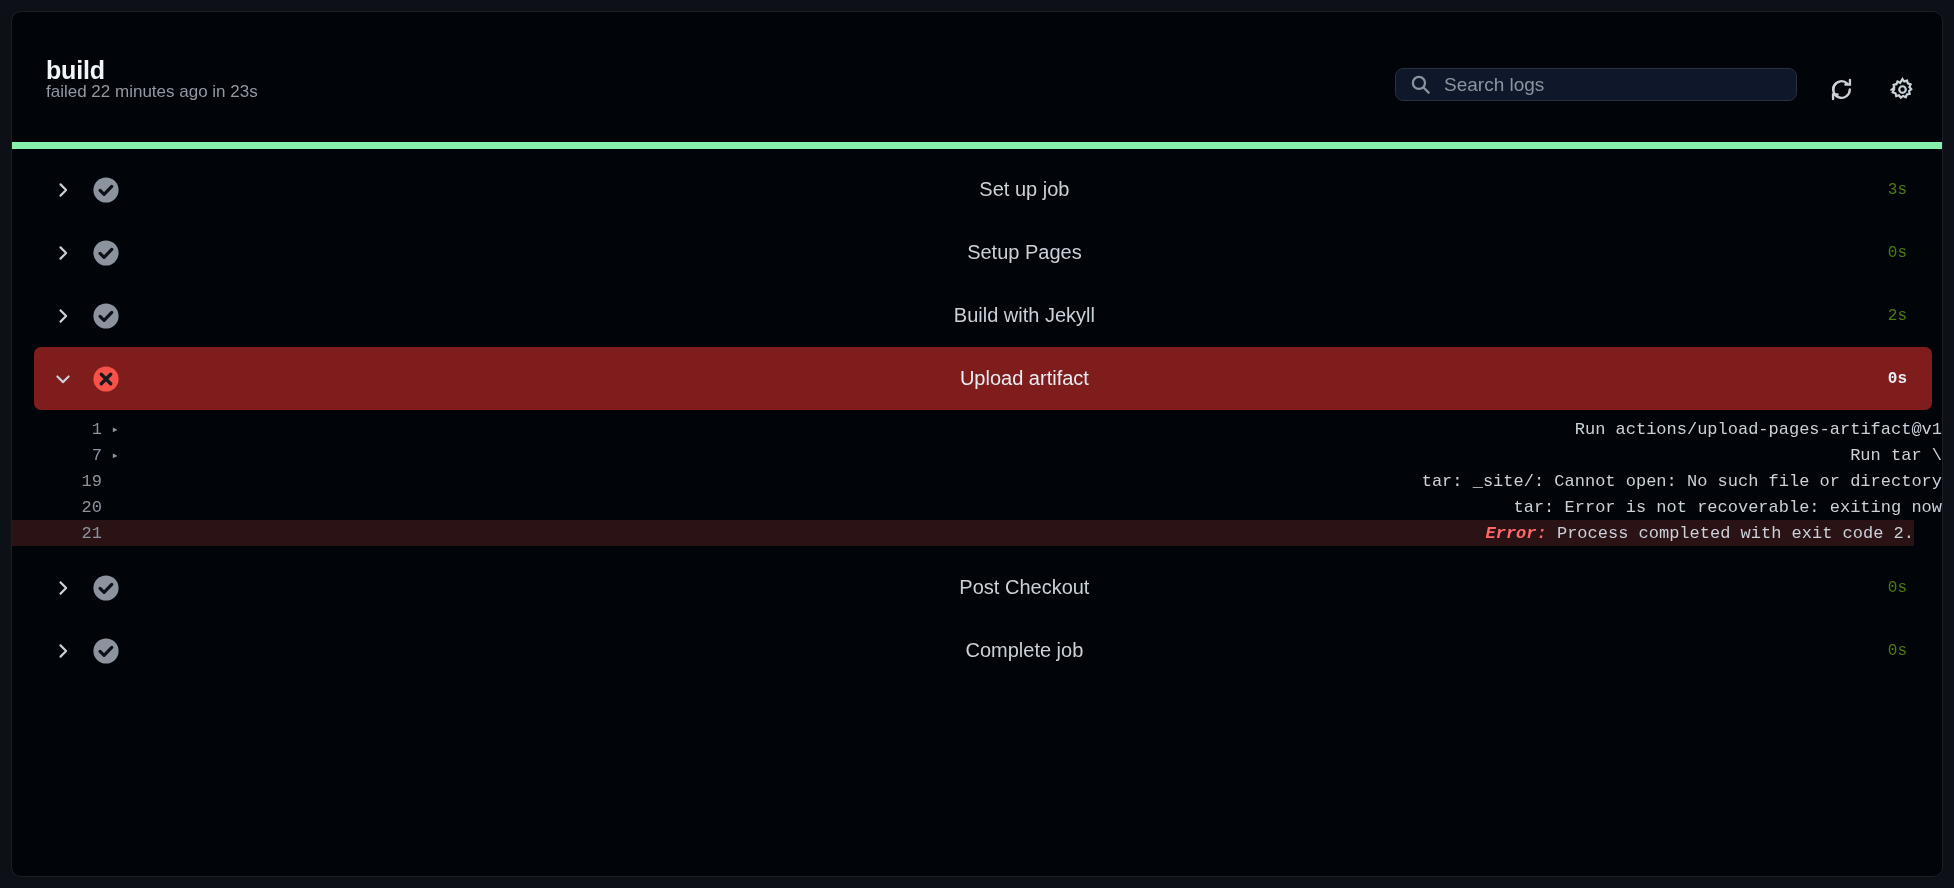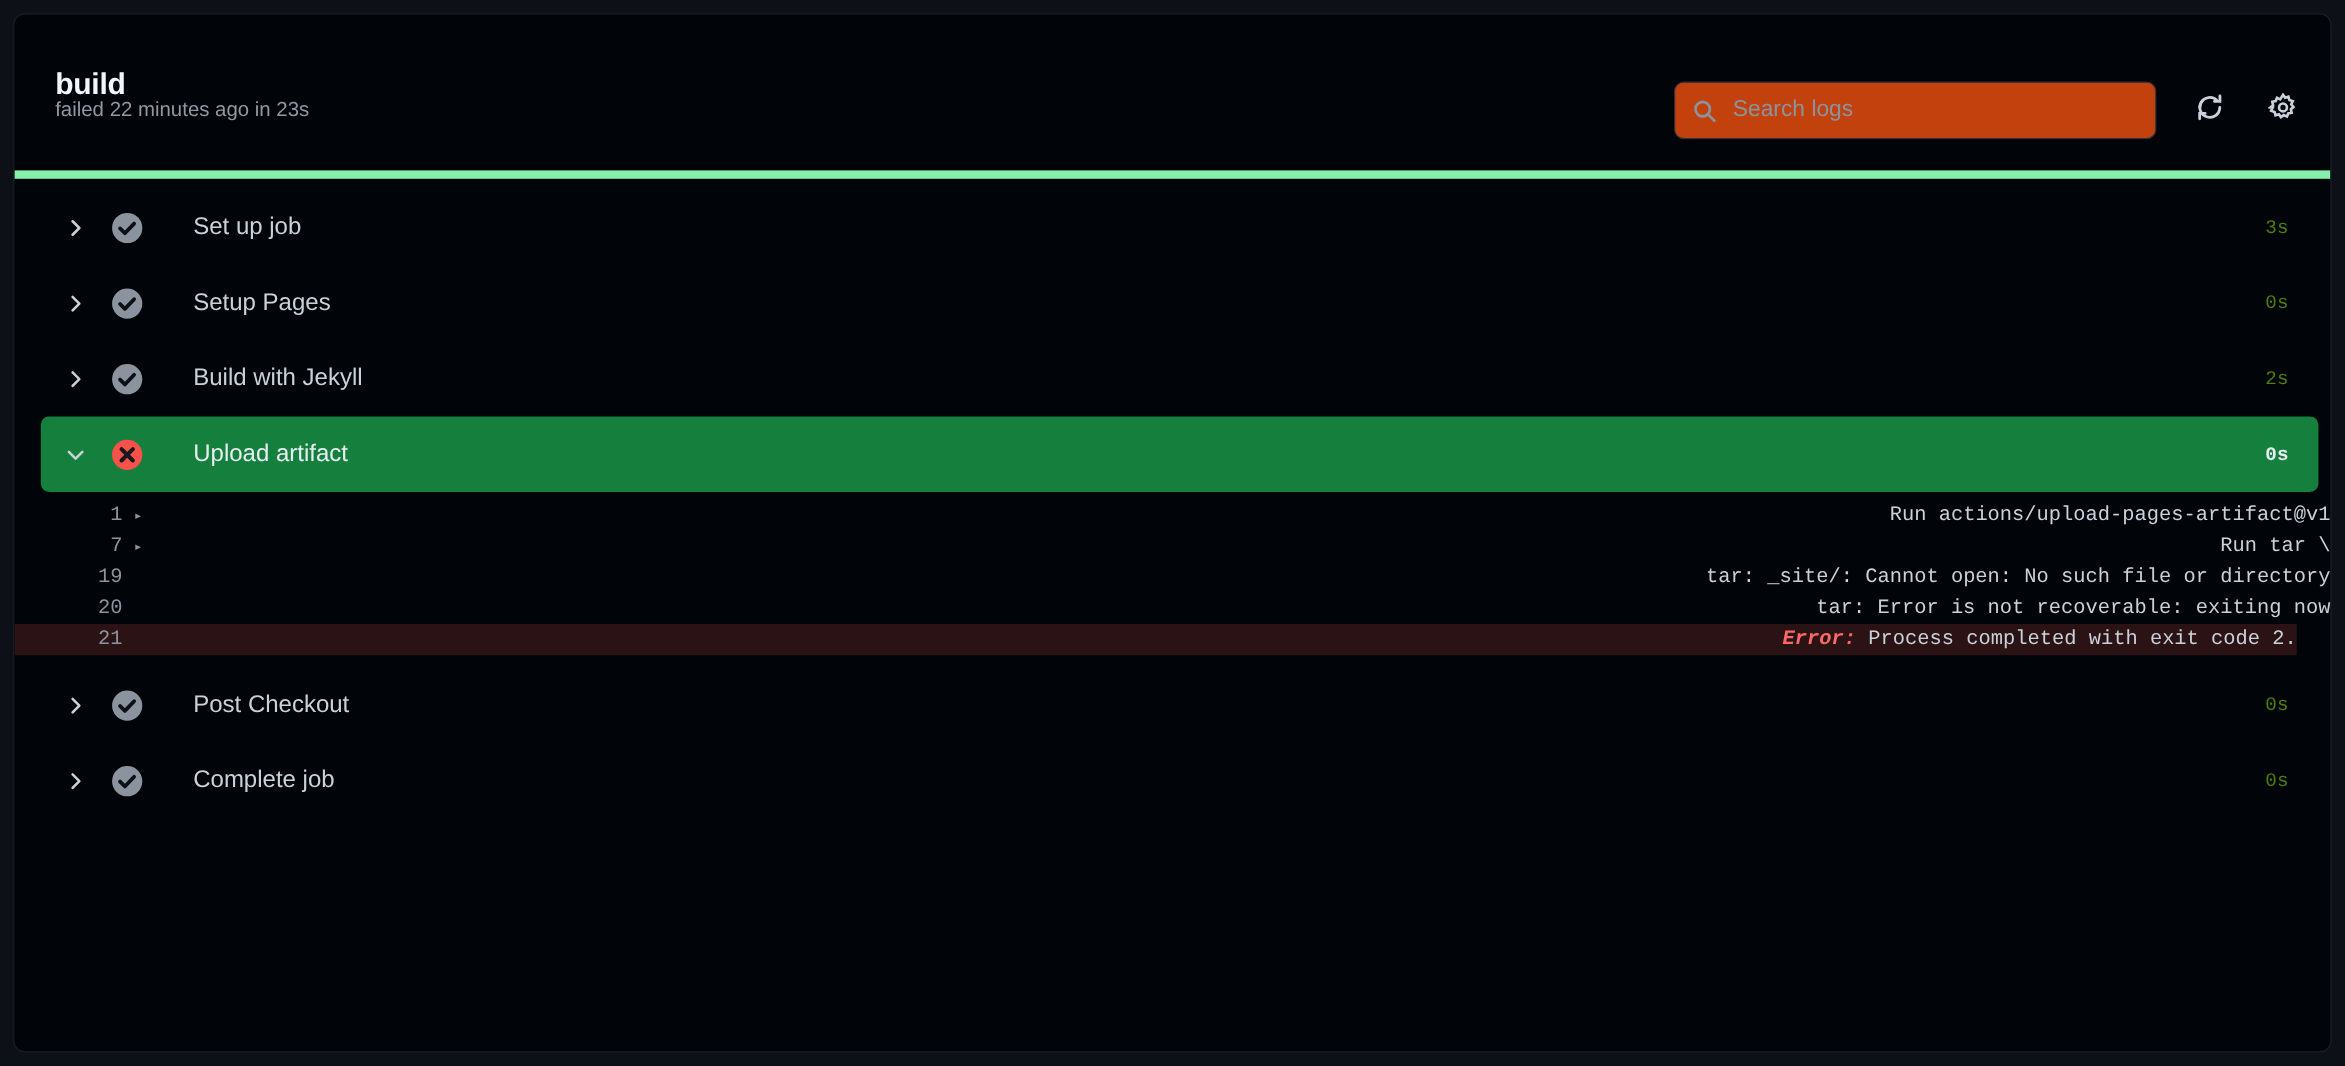--- a/index.html
+++ b/index.html
@@ -47,22 +47,22 @@
     top: 70px;
     font-size: 17px;
     color: #9198a1;
   }
 
   #search-box {
     position: absolute;
     left: 1383px;
     top: 56px;
     width: 402px;
-    height: 48px;
-    background: #c2410c;
+    height: 33px;
+    background: #0f172a;
     border: 1px solid #2a313c;
     border-radius: 8px;
     display: flex;
     align-items: center;
     padding: 0 14px;
     gap: 13px;
   }
 
   #search-box svg { flex: 0 0 auto; display: block; }
 
@@ -101,21 +101,21 @@
 
   .step-row {
     position: relative;
     height: 63px;
     margin: 0 10px 0 22px;
     display: flex;
     align-items: center;
     border-radius: 7px;
     cursor: pointer;
   }
-  .step-row.selected { background: #15803d; }
+  .step-row.selected { background: #7f1d1d; }
 
   .chevron {
     flex: 0 0 auto;
     width: 34px;
     display: flex;
     align-items: center;
     justify-content: center;
     margin-left: 12px;
   }
 
@@ -128,20 +128,21 @@
     align-items: center;
     justify-content: center;
   }
 
   .step-label {
     flex: 1 1 auto;
     margin-left: 40px;
     font-size: 20px;
     color: #c9d1d9;
     white-space: nowrap;
+    text-align: center;
   }
   .step-row.selected .step-label { color: #e6edf3; }
 
   .step-duration {
     flex: 0 0 auto;
     margin-right: 25px;
     font-family: "Liberation Mono", monospace;
     font-size: 16px;
     color: #4d7c0f;
   }

